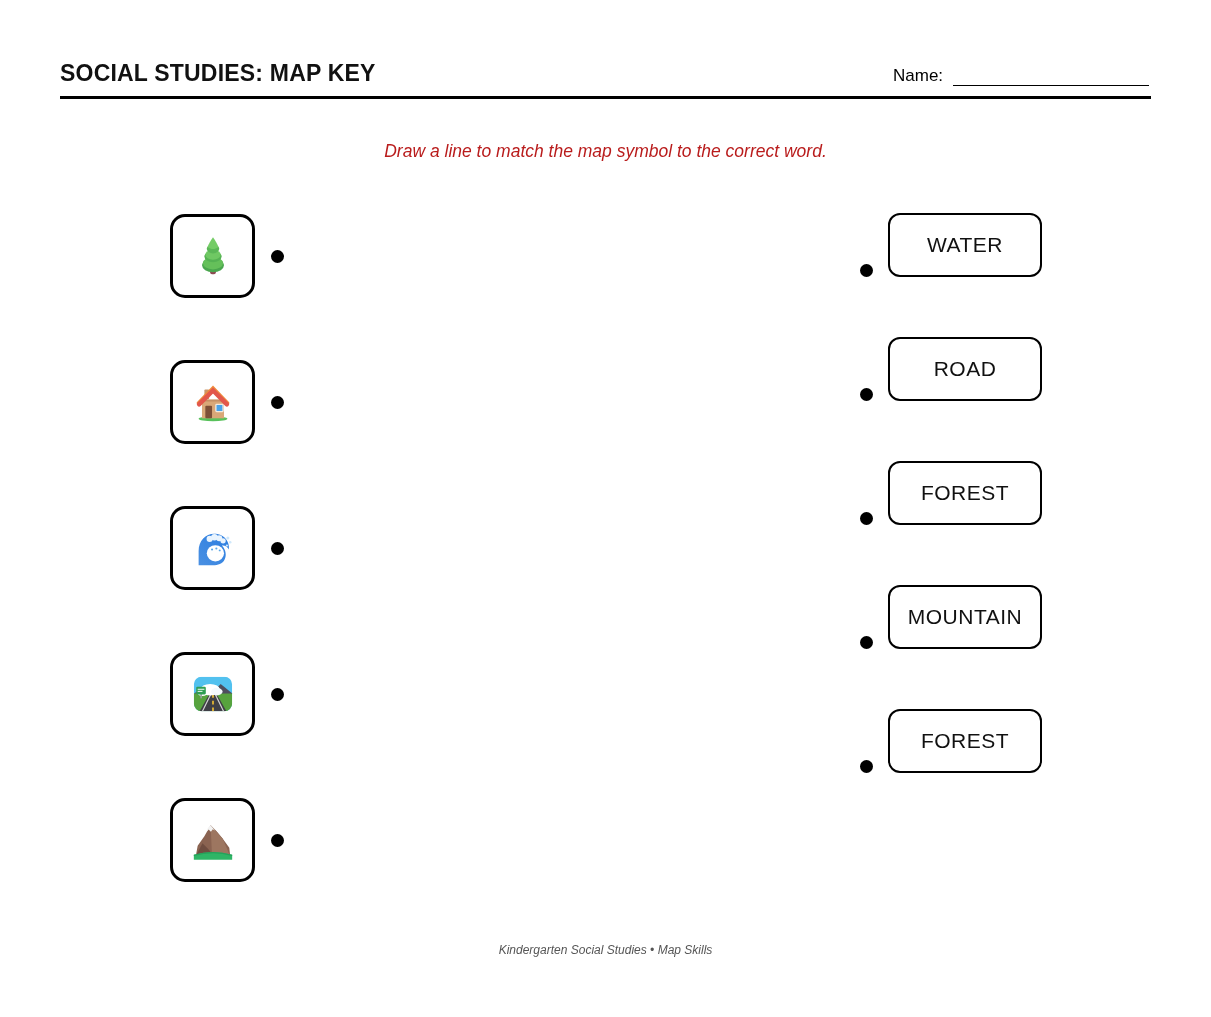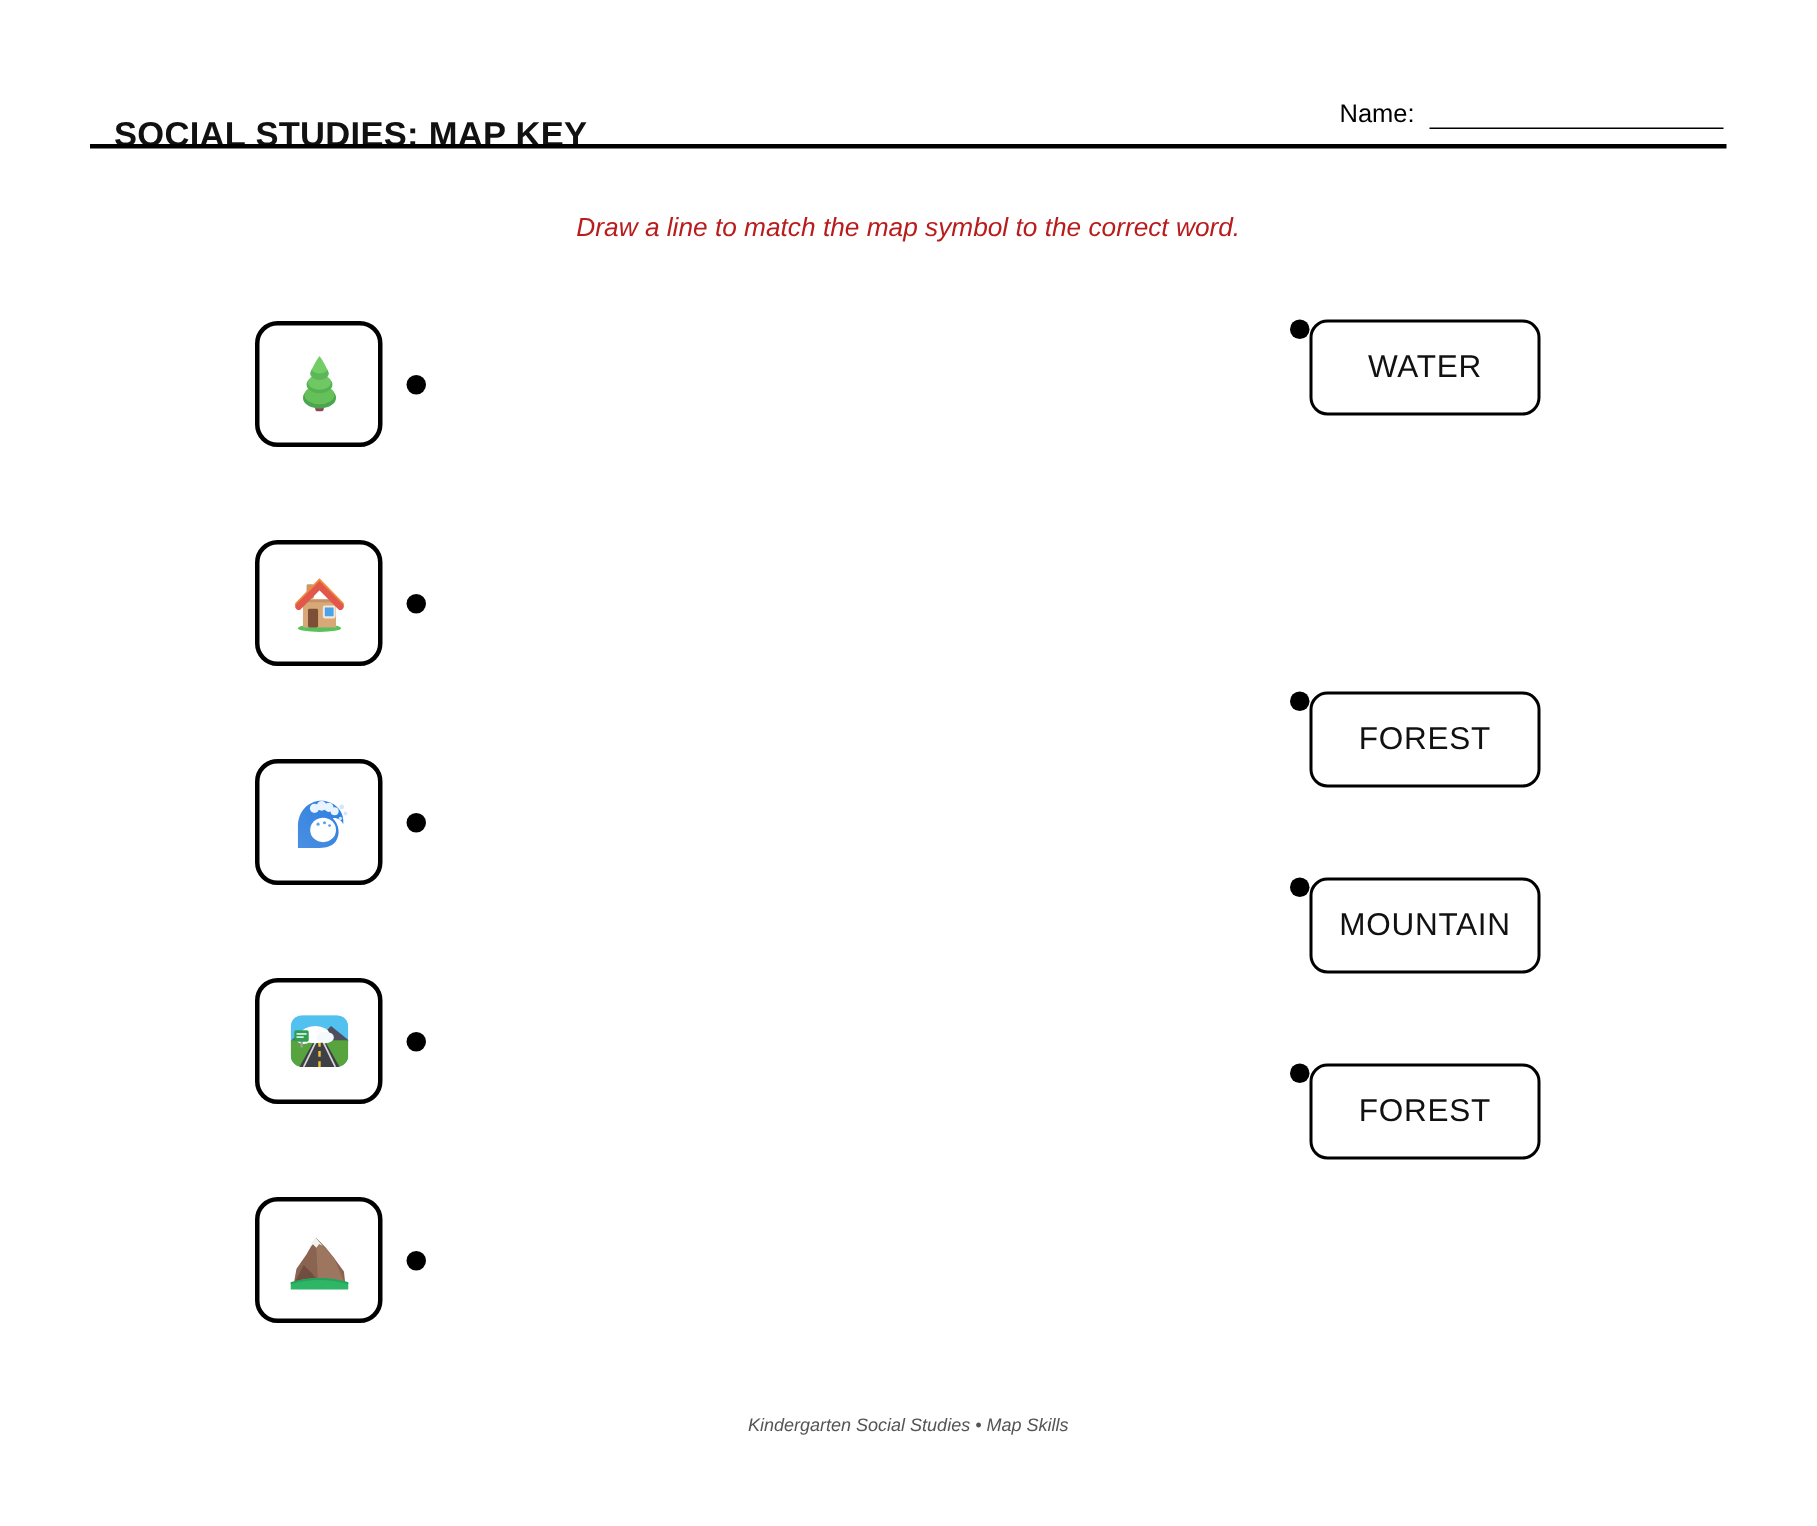--- a/index.html
+++ b/index.html
@@ -9,21 +9,21 @@
     height: 1017px;
     background: #ffffff;
     font-family: "Liberation Sans", sans-serif;
     color: #000;
     overflow: hidden;
   }
   .page-title {
     position: absolute;
     left: 60px;
     top: 60px;
-    margin: 16px;
+    margin: 0;
     font-size: 23px;
     font-weight: 700;
     letter-spacing: 0.2px;
     color: #111;
   }
   .name-field {
     position: absolute;
     left: 893px;
     top: 66px;
     font-size: 17px;
@@ -71,21 +71,22 @@
     border-radius: 15px;
     background: #fff;
     display: flex;
     align-items: center;
     justify-content: center;
   }
   .word-row {
     position: absolute;
     left: 860px;
     display: flex;
-    align-items: flex-start;
+    align-items: flex-end;
+    gap: 15px;
   }
   .word-box {
     box-sizing: border-box;
     width: 154px;
     height: 64px;
     border: 2.5px solid #000;
     border-radius: 12px;
     background: #fff;
     display: flex;
     align-items: center;
@@ -240,20 +241,26 @@
     <span class="dot"></span>
   </div>
 
   <div class="word-row" style="top:213px">
     <span class="dot"></span>
     <div class="word-box">
       <span>WATER</span>
     </div>
   </div>
 
+  <div class="word-row" style="top:337px">
+    <span class="dot"></span>
+    <div class="word-box">
+      <span>ROAD</span>
+    </div>
+  </div>
 
   <div class="word-row" style="top:461px">
     <span class="dot"></span>
     <div class="word-box">
       <span>FOREST</span>
     </div>
   </div>
 
   <div class="word-row" style="top:585px">
     <span class="dot"></span>

